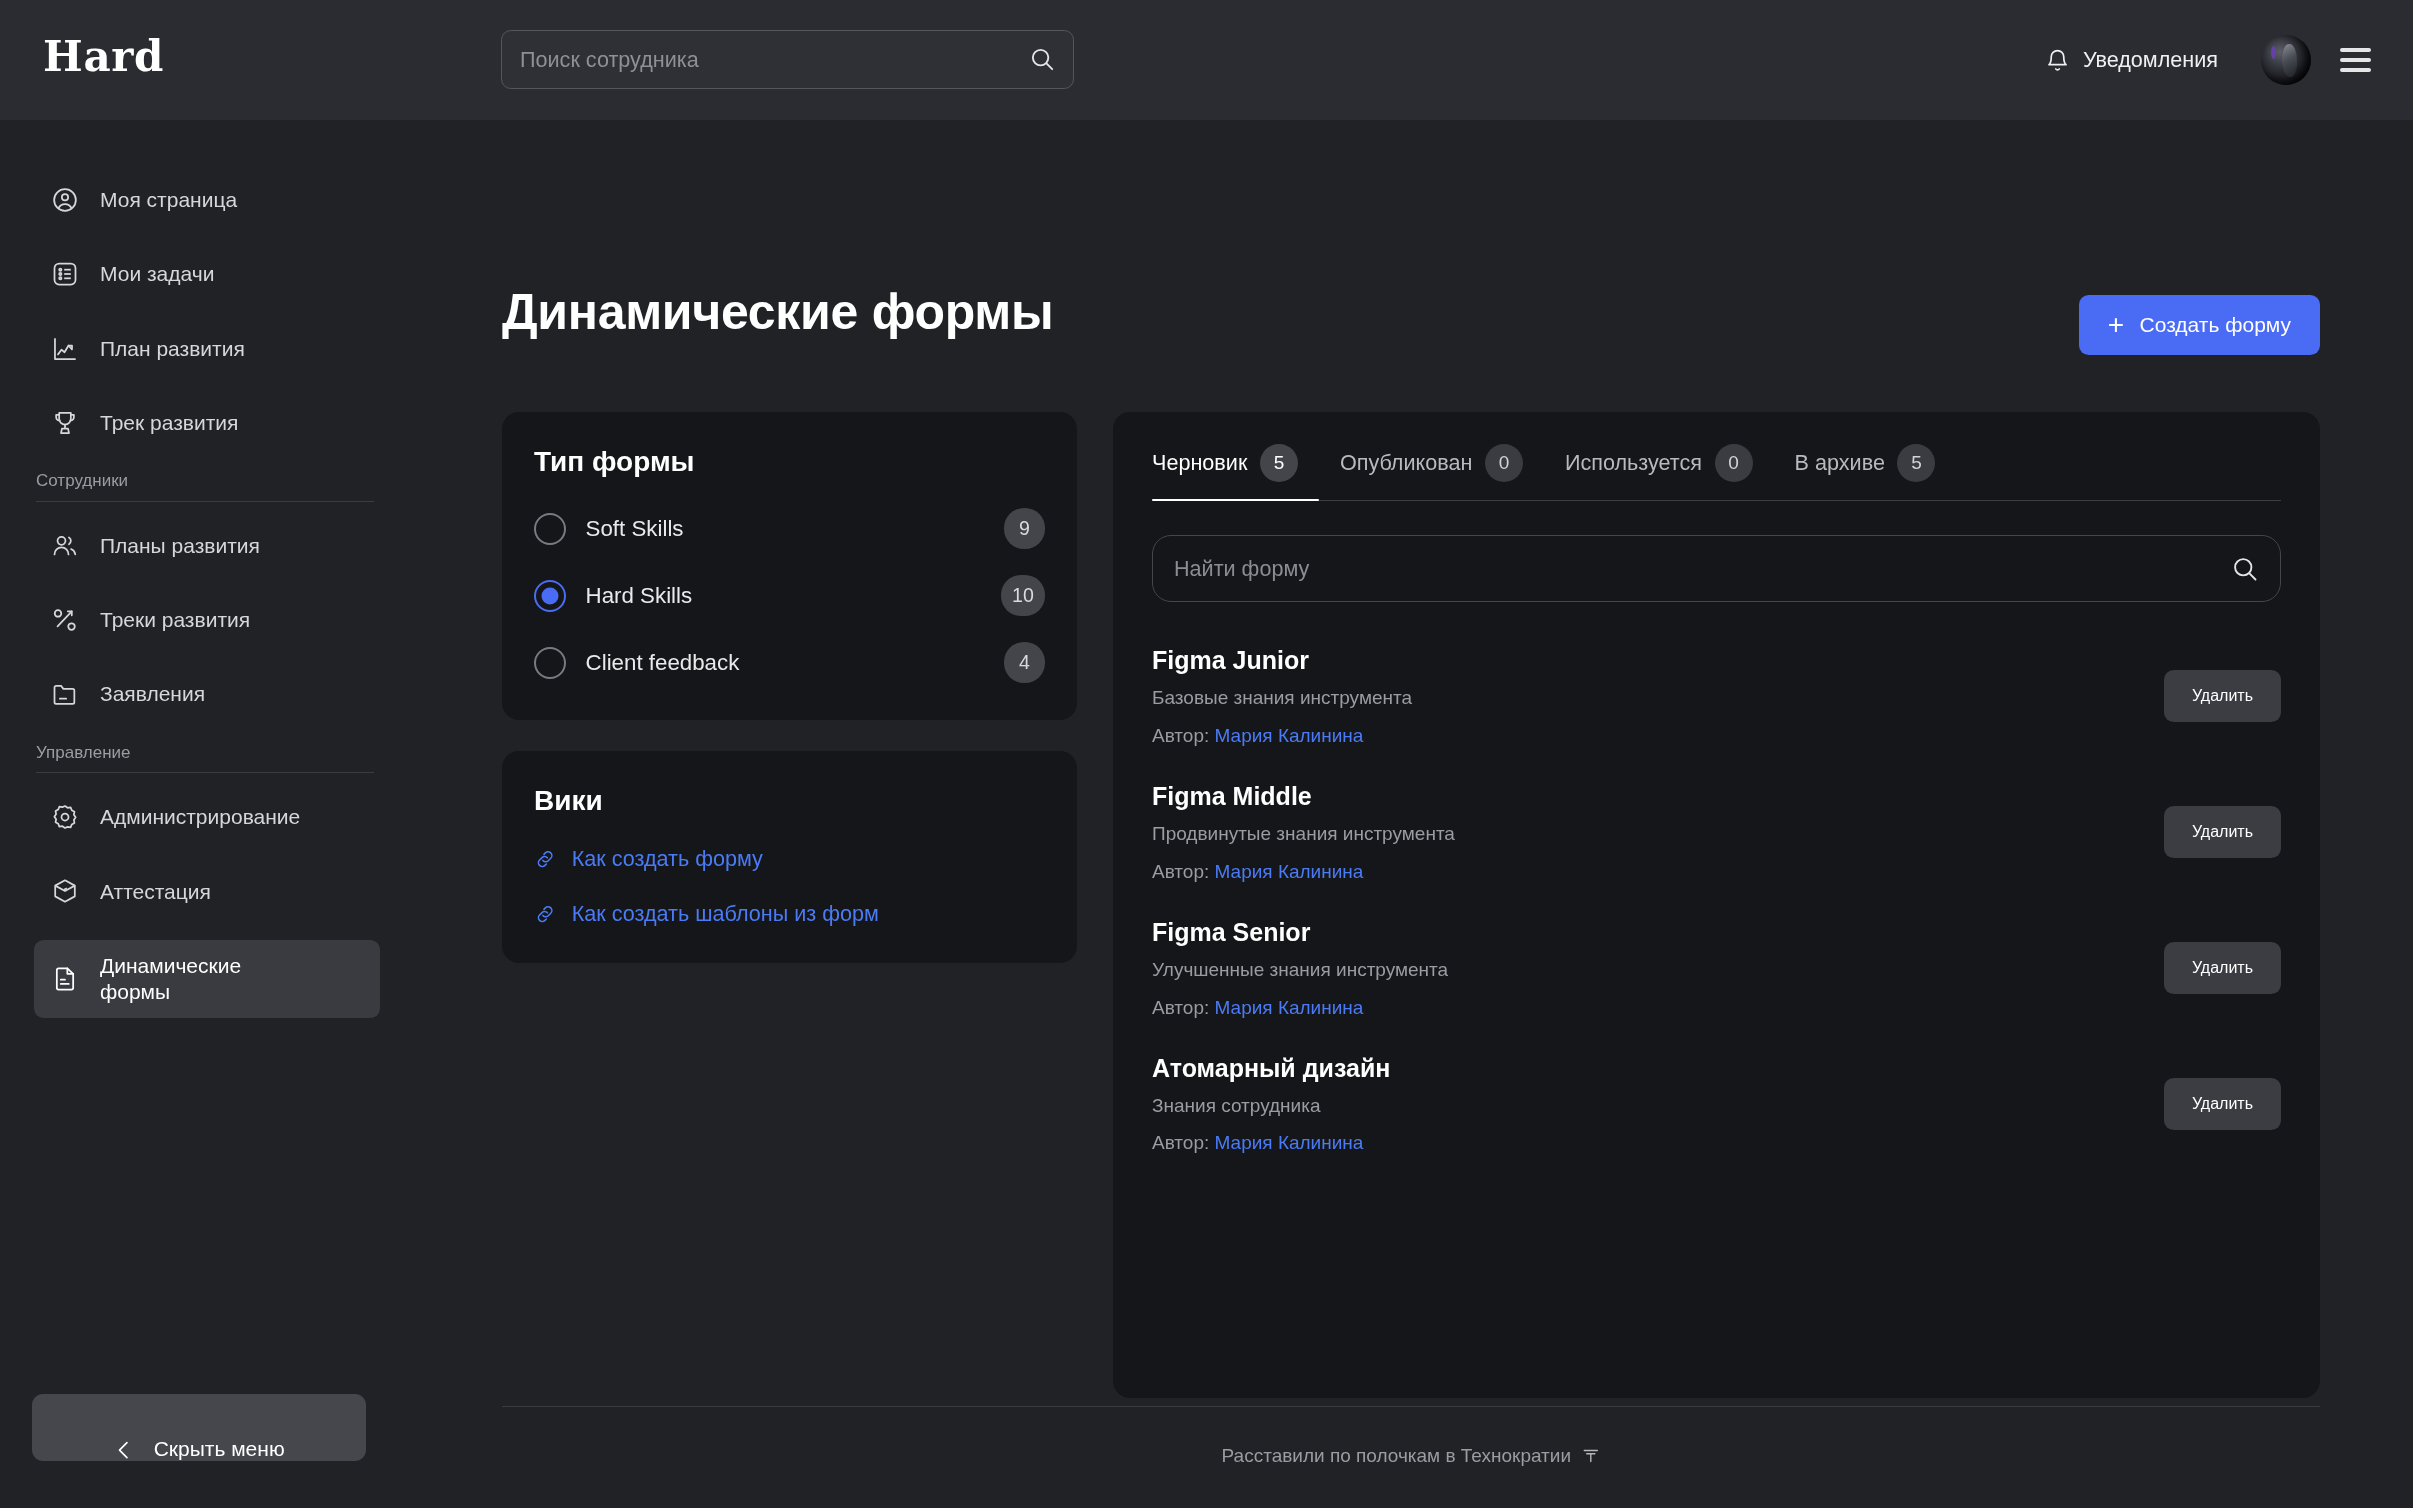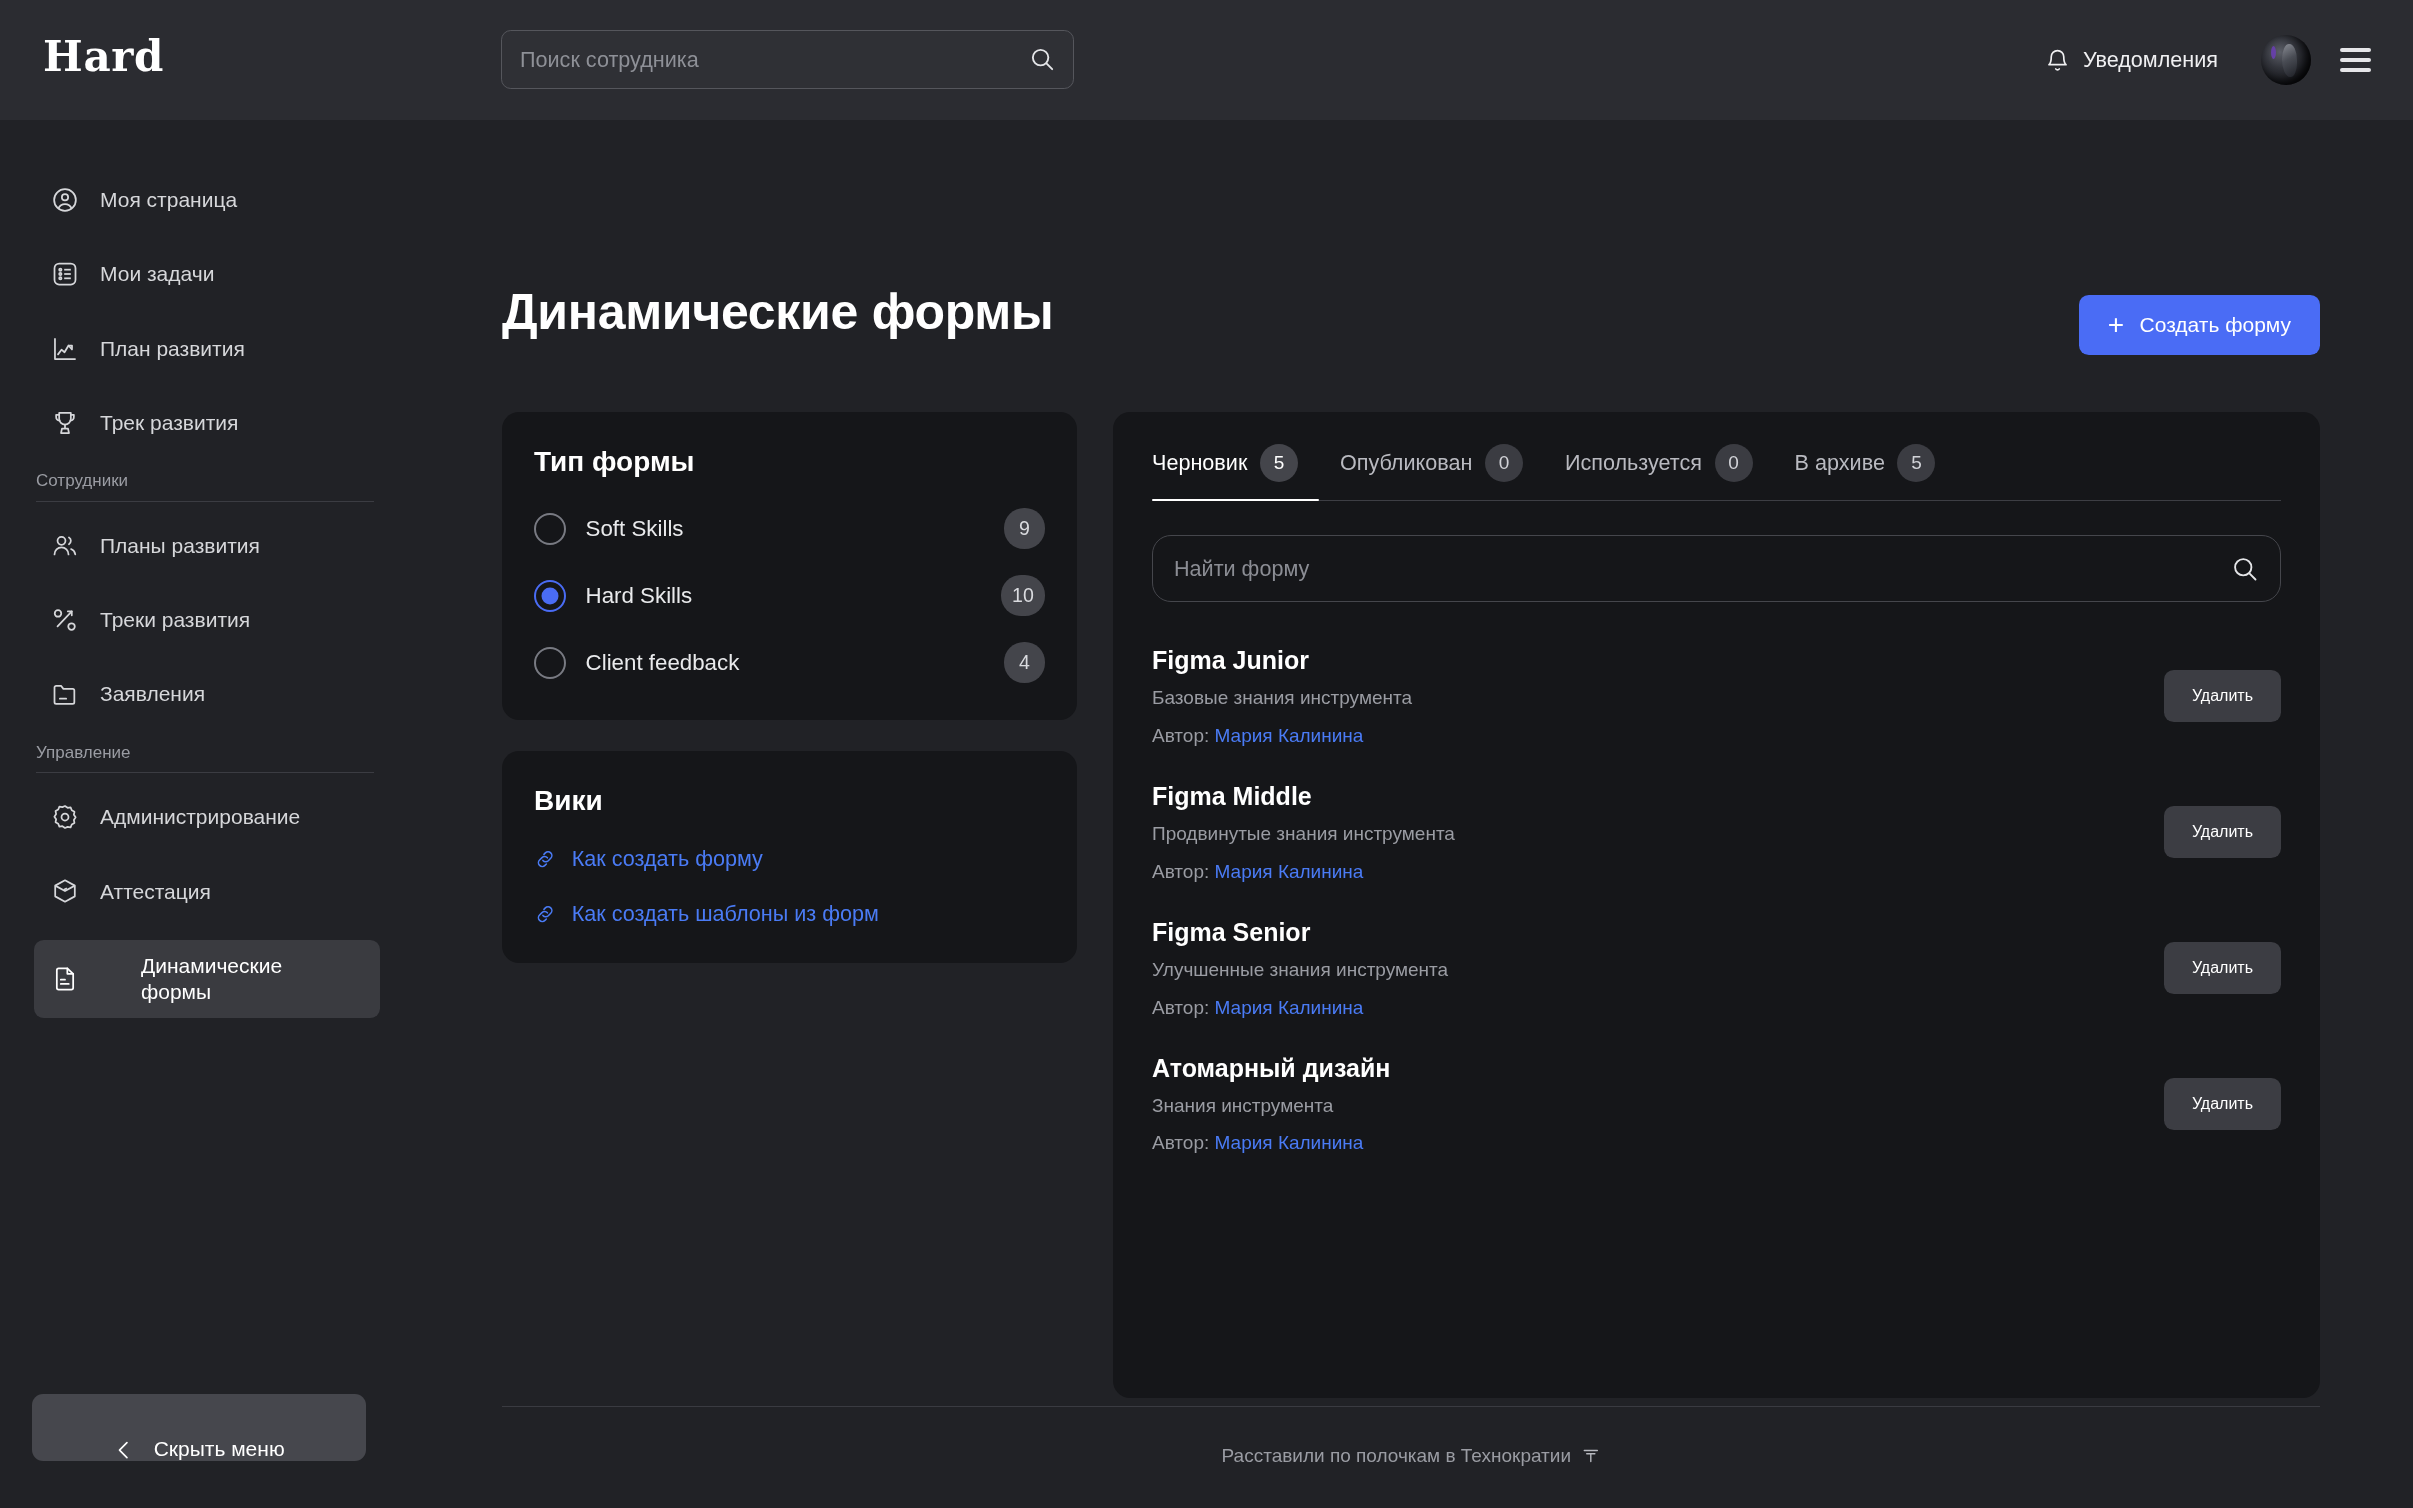--- a/index.html
+++ b/index.html
@@ -79,21 +79,21 @@
   .nav { position: absolute; top: 54px; left: 0; width: 408px; }
   .nav-item {
     display: flex; align-items: center; gap: 19.6px;
     height: 52px; margin: 0 28px 22.3px 34px;
     padding: 0 15.4px; border-radius: 9.8px; cursor: pointer;
   }
   .nav-item.active { background: #3a3b40; }
   .nav-item .label { color: #d6d7da; font-size: 21px; line-height: 1.22; }
   .nav-item.active .label { color: #ffffff; }
   .nav-item.two-line { height: 78px; align-items: center; }
-  .nav-item.two-line .label { white-space: pre-line; margin-left: 41px; }
+  .nav-item.two-line .label { white-space: pre-line; }
   .nav-ico { width: 31px; height: 31px; flex: 0 0 31px;
              display: flex; align-items: center; justify-content: center; }
 
   .nav-group {
     margin: 12.6px 34px 18px 36px;
   }
   .nav-group-title { color: #9a9ca3; font-size: 17px; margin-bottom: 9.8px; }
   .nav-group-rule { height: 0.7px; background: #3b3c42; }
 
   .hide-menu {
@@ -523,21 +523,21 @@
           <div class="form-author">
             <span>Автор: </span><a>Мария Калинина</a>
           </div>
         </div>
         <button class="del-btn">Удалить</button>
       </div>
 
       <div class="form-row">
         <div>
           <div class="form-name">Атомарный дизайн</div>
-          <div class="form-desc">Знания инструмента</div>
+          <div class="form-desc">Знания сотрудника</div>
           <div class="form-author">
             <span>Автор: </span><a>Мария Калинина</a>
           </div>
         </div>
         <button class="del-btn">Удалить</button>
       </div>
 
     </div>
   </div>
 

